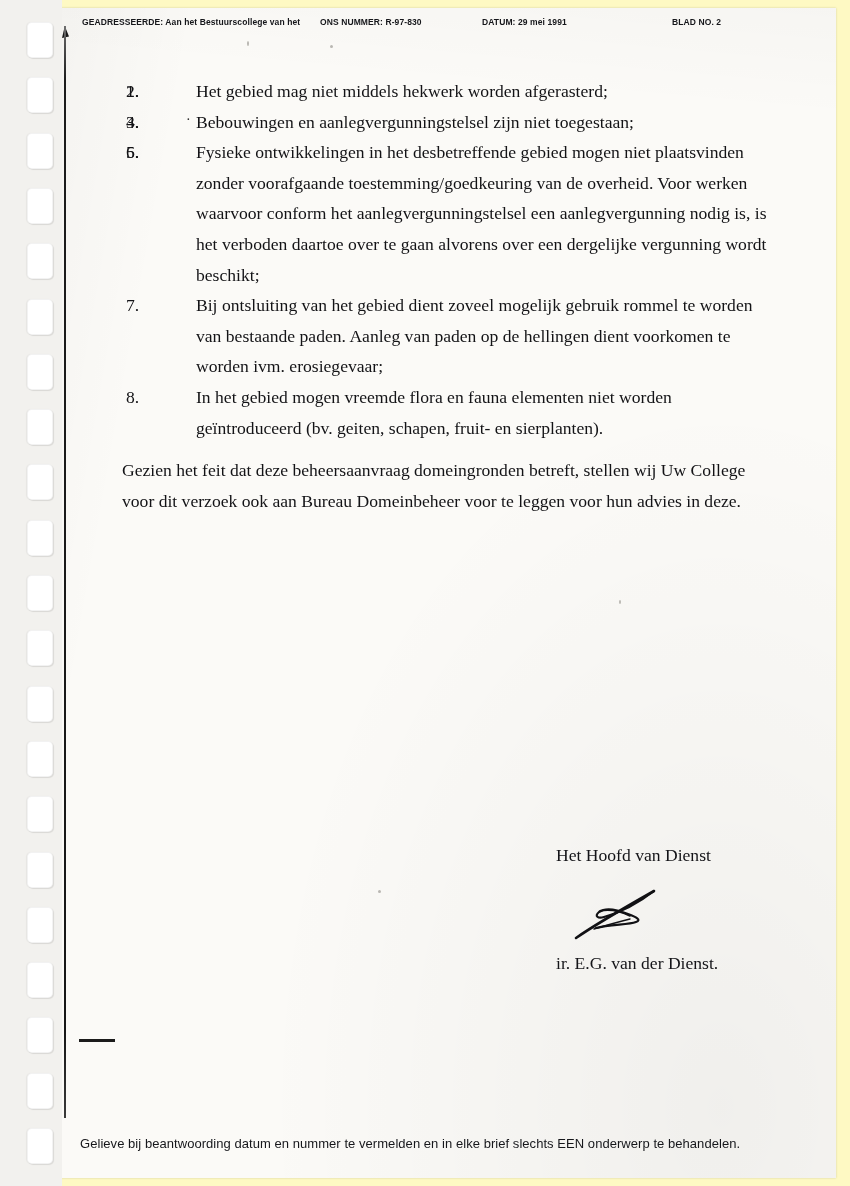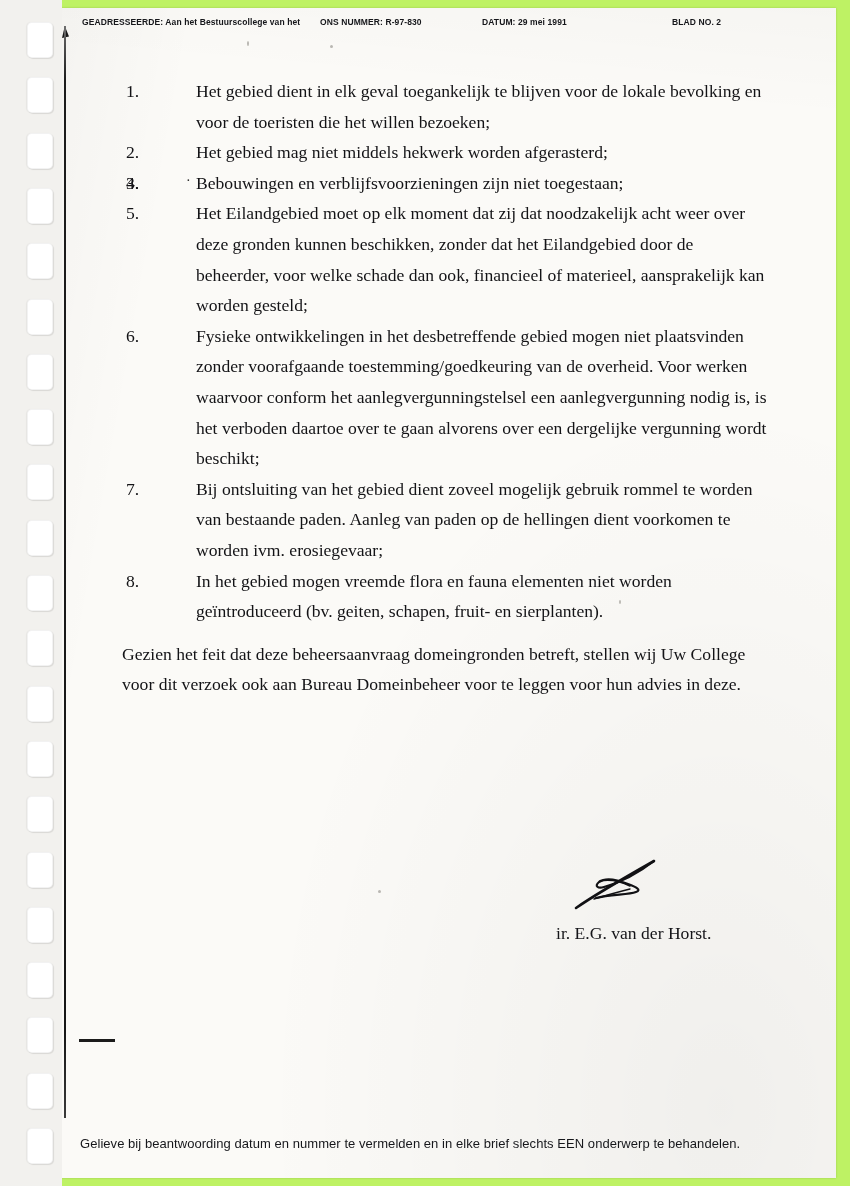--- a/index.html
+++ b/index.html
@@ -9,21 +9,21 @@
     background: #e9e9e7;
   }
   body {
     font-family: "Liberation Serif", serif;
   }
   .scan-canvas {
     position: relative;
     width: 850px;
     height: 1186px;
     overflow: hidden;
-    background: #bef264;
+    background: #fef9c3;
   }
   
   .paper {
     position: absolute;
     left: 14px;
     top: 8px;
     width: 822px;
     height: 1170px;
     background: #fbfaf7;
     box-shadow: 0 0 2px rgba(0,0,0,0.18);
@@ -232,69 +232,68 @@
     <span class="hdr-number">ONS NUMMER:  R-97-830</span>
     <span class="hdr-date">DATUM: 29 mei 1991</span>
     <span class="hdr-page">BLAD NO. 2</span>
   </div>
 
   <div class="body-block">
 
     <ol class="clause-list" id="clause-list">
         <li class="clause">
           <span class="clause-num">1.</span>
-          <span class="clause-text">Het gebied dient in elk geval toegankelijk te blijven voor de lokale bevolking en voor de toeristen die het willen bezoeken;</span>
         </li>
         <li class="clause">
           <span class="clause-num">2.</span>
           <span class="clause-text">Het gebied mag niet middels hekwerk worden afgerasterd;</span>
         </li>
         <li class="clause">
           <span class="clause-num">3.</span>
           <span class="clause-tick">·</span>
         </li>
         <li class="clause">
           <span class="clause-num">4.</span>
-          <span class="clause-text">Bebouwingen en verblijfsvoorzieningen zijn niet toegestaan;</span>
+          <span class="clause-text">Bebouwingen en aanlegvergunningstelsel zijn niet toegestaan;</span>
         </li>
         <li class="clause">
           <span class="clause-num">5.</span>
-          <span class="clause-text">Het Eilandgebied moet op elk moment dat zij dat noodzakelijk acht weer over deze gronden kunnen beschikken, zonder dat het Eilandgebied door de beheerder, voor welke schade dan ook, financieel of materieel, aansprakelijk kan worden gesteld;</span>
         </li>
         <li class="clause">
           <span class="clause-num">6.</span>
           <span class="clause-text">Fysieke ontwikkelingen in het desbetreffende gebied mogen niet plaatsvinden zonder voorafgaande toestemming/goedkeuring van de overheid. Voor werken waarvoor conform het aanlegvergunningstelsel een aanlegvergunning  nodig is, is het verboden daartoe over te gaan alvorens over een dergelijke vergunning wordt beschikt;</span>
         </li>
         <li class="clause">
           <span class="clause-num">7.</span>
           <span class="clause-text">Bij ontsluiting van het gebied dient zoveel mogelijk gebruik rommel te worden van bestaande paden. Aanleg van paden op de hellingen dient voorkomen te worden ivm. erosiegevaar;</span>
         </li>
         <li class="clause">
           <span class="clause-num">8.</span>
           <span class="clause-text">In het gebied mogen vreemde flora en fauna elementen niet worden geïntroduceerd (bv. geiten, schapen, fruit- en sierplanten).</span>
         </li>
       </ol>
 
     <p class="para closing">Gezien het feit dat deze beheersaanvraag domeingronden betreft, stellen wij Uw College voor dit verzoek ook aan Bureau Domeinbeheer voor te leggen voor hun advies in deze.</p>
   </div>
 
   <div class="sign-block">
+    <p class="sign-title">Het Hoofd van Dienst</p>
     <div class="signature-mark">
       <svg width="120" height="60" viewBox="0 0 120 60" aria-hidden="true">
         <g fill="none" stroke="#111114" stroke-linecap="round" stroke-linejoin="round">
           <path d="M6 54 C 26 40, 54 24, 84 7" stroke-width="2.6"></path>
           <path d="M84 7 C 70 18, 52 28, 34 33 C 28 35, 24 32, 29 28
                    C 36 23, 48 26, 58 30 C 66 33, 72 36, 66 38
                    C 58 41, 40 40, 26 44" stroke-width="2.2"></path>
           <path d="M30 27 C 40 25, 52 28, 60 32" stroke-width="1.6"></path>
           <path d="M24 45 C 34 42, 48 38, 60 35" stroke-width="1.4"></path>
         </g>
       </svg>
     </div>
-    <p class="sign-name">ir. E.G. van der Horst.</p>
+    <p class="sign-name">ir. E.G. van der Dienst.</p>
   </div>
 
   <div class="dash-mark"></div>
 
   <div class="footer-note">Gelieve bij beantwoording datum en nummer te vermelden en in elke brief slechts EEN onderwerp te behandelen.</div>
 
   <div class="speck" style="left:330px; top:45px;  width:3px; height:3px;"></div>
   <div class="speck" style="left:247px; top:41px;  width:2px; height:5px;"></div>
   <div class="speck" style="left:378px; top:890px; width:3px; height:3px;"></div>
   <div class="speck" style="left:619px; top:600px; width:2px; height:4px;"></div>

